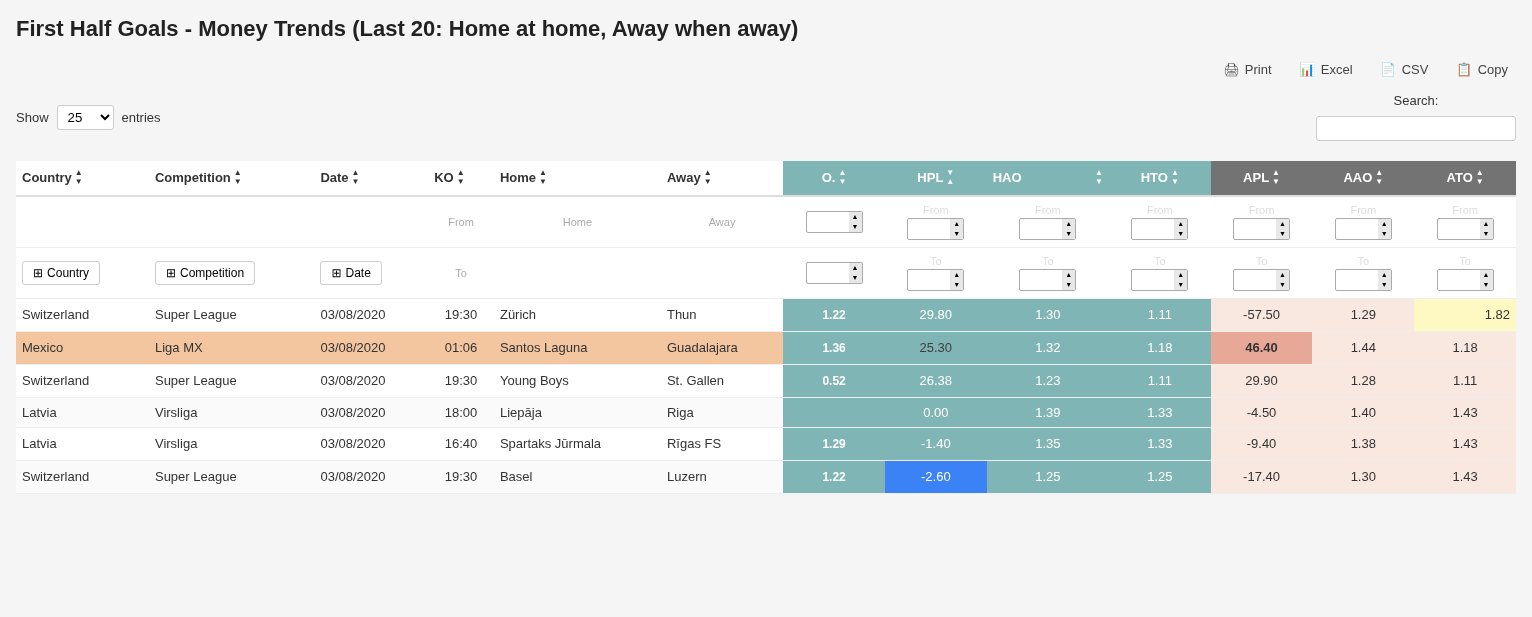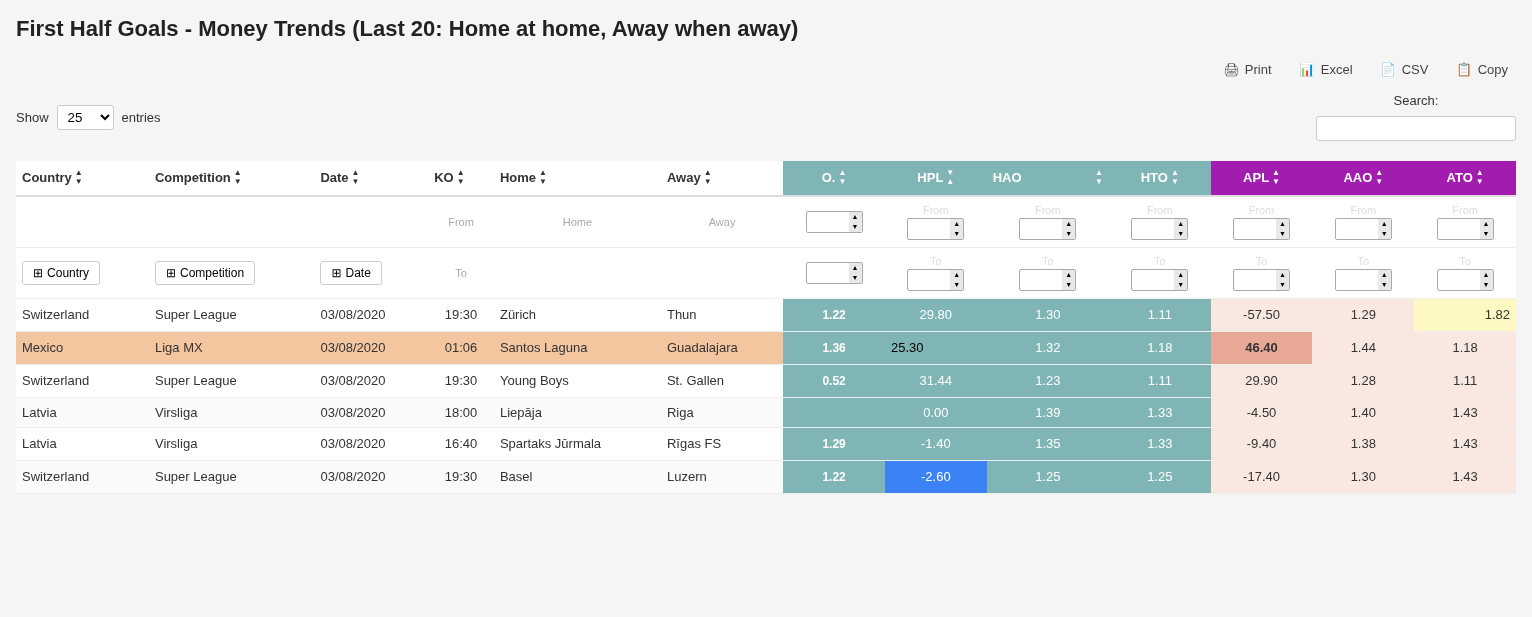--- a/index.html
+++ b/index.html
@@ -8,21 +8,21 @@
     .toolbar { display: flex; justify-content: flex-end; gap: 12px; margin-bottom: 12px; }
     .toolbar-btn { display: flex; align-items: center; gap: 5px; background: none; border: none; cursor: pointer; font-size: 13px; color: #444; padding: 4px 8px; }
     .show-entries { display: flex; align-items: center; gap: 8px; margin-bottom: 10px; }
     .show-entries select { border: 1px solid #ccc; padding: 3px 6px; border-radius: 3px; background: #fff; }
     .search-bar { display: flex; justify-content: flex-end; align-items: center; gap: 8px; margin-bottom: 10px; flex-direction: column; }
     .search-bar input { border: 1px solid #ccc; padding: 4px 8px; border-radius: 3px; min-width: 200px; }
     .top-controls { display: flex; justify-content: space-between; align-items: center; margin-bottom: 10px; }
     table { width: 100%; border-collapse: collapse; background: #fff; font-size: 13px; }
     th { background: #fff; border-bottom: 2px solid #ddd; padding: 8px 6px; text-align: left; white-space: nowrap; font-weight: 700; }
     th.teal { background: #7fb5b5; color: #fff; text-align: center; }
-    th.salmon { background: #a21caf; color: #fff; text-align: center; }
+    th.salmon { background: #737373; color: #fff; text-align: center; }
     td { padding: 7px 6px; border-bottom: 1px solid #eee; }
     tr:nth-child(even) { background: #fafafa; }
     .filter-btn { display: inline-flex; align-items: center; gap: 4px; border: 1px solid #ccc; background: #fff; padding: 4px 10px; border-radius: 3px; cursor: pointer; font-size: 12px; white-space: nowrap; }
     .highlight-orange { background: #f4c6a0 !important; }
     .badge-teal { background: #7fb5b5; color: #fff; font-weight: bold; border-radius: 3px; padding: 2px 7px; display: inline-block; font-size: 12px; }
     .spinbox { display: inline-flex; align-items: center; border: 1px solid #aaa; border-radius: 2px; background: #fff; }
     .spinbox input { width: 42px; border: none; text-align: center; font-size: 11px; padding: 2px; outline: none; }
     .spinbox-btns { display: flex; flex-direction: column; }
     .spinbox-btns button { background: #e8e8e8; border: none; cursor: pointer; font-size: 7px; padding: 0 3px; line-height: 10px; }
     .col-header-sort { display: flex; align-items: center; gap: 3px; white-space: nowrap; }
@@ -347,36 +347,36 @@
     <td style="text-align:right;background:#fef9c3;">1.82</td>
   </tr>
       <tr class="highlight-orange">
     <td>Mexico</td>
     <td>Liga MX</td>
     <td>03/08/2020</td>
     <td style="text-align:center;">01:06</td>
     <td>Santos Laguna</td>
     <td>Guadalajara</td>
     <td style="background:#7fb5b5;text-align:center;"><span class="badge-teal">1.36</span></td>
-    <td style="background:#7fb5b5;text-align:left;color:#000000;">25.30</td>
+    <td style="background:#7fb5b5;text-align:center;color:#404040;">25.30</td>
     <td style="background:#7fb5b5;text-align:center;color:#fff;">1.32</td>
     <td style="background:#7fb5b5;text-align:center;color:#fff;">1.18</td>
     <td style="text-align:center;background:#e8a898;font-weight:bold;">46.40</td>
     <td style="text-align:center;background:#f9e8e0;">1.44</td>
     <td style="text-align:center;background:#f9e8e0;">1.18</td>
   </tr>
       <tr>
     <td>Switzerland</td>
     <td>Super League</td>
     <td>03/08/2020</td>
     <td style="text-align:center;">19:30</td>
     <td>Young Boys</td>
     <td>St. Gallen</td>
     <td style="background:#7fb5b5;text-align:center;"><span class="badge-teal">0.52</span></td>
-    <td style="background:#7fb5b5;text-align:center;color:#fff;">31.44</td>
+    <td style="background:#7fb5b5;text-align:center;color:#fff;">26.38</td>
     <td style="background:#7fb5b5;text-align:center;color:#fff;">1.23</td>
     <td style="background:#7fb5b5;text-align:center;color:#fff;">1.11</td>
     <td style="text-align:center;background:#f9e8e0;">29.90</td>
     <td style="text-align:center;background:#f9e8e0;">1.28</td>
     <td style="text-align:center;background:#f9e8e0;">1.11</td>
   </tr>
       <tr>
     <td>Latvia</td>
     <td>Virsliga</td>
     <td>03/08/2020</td>

